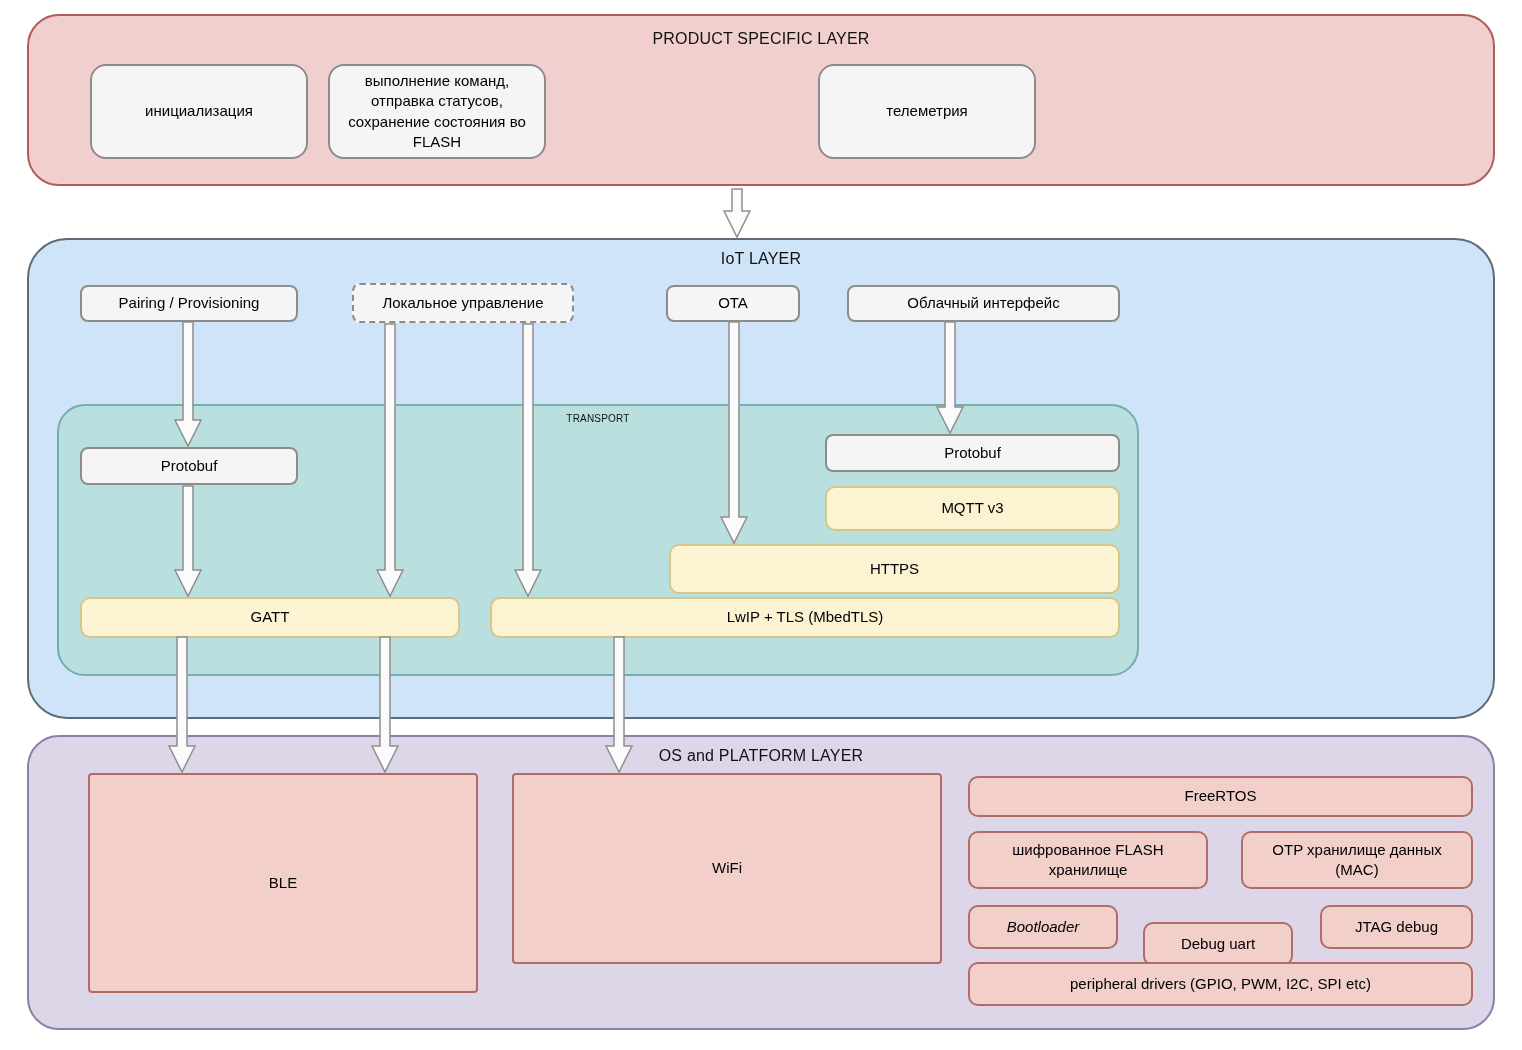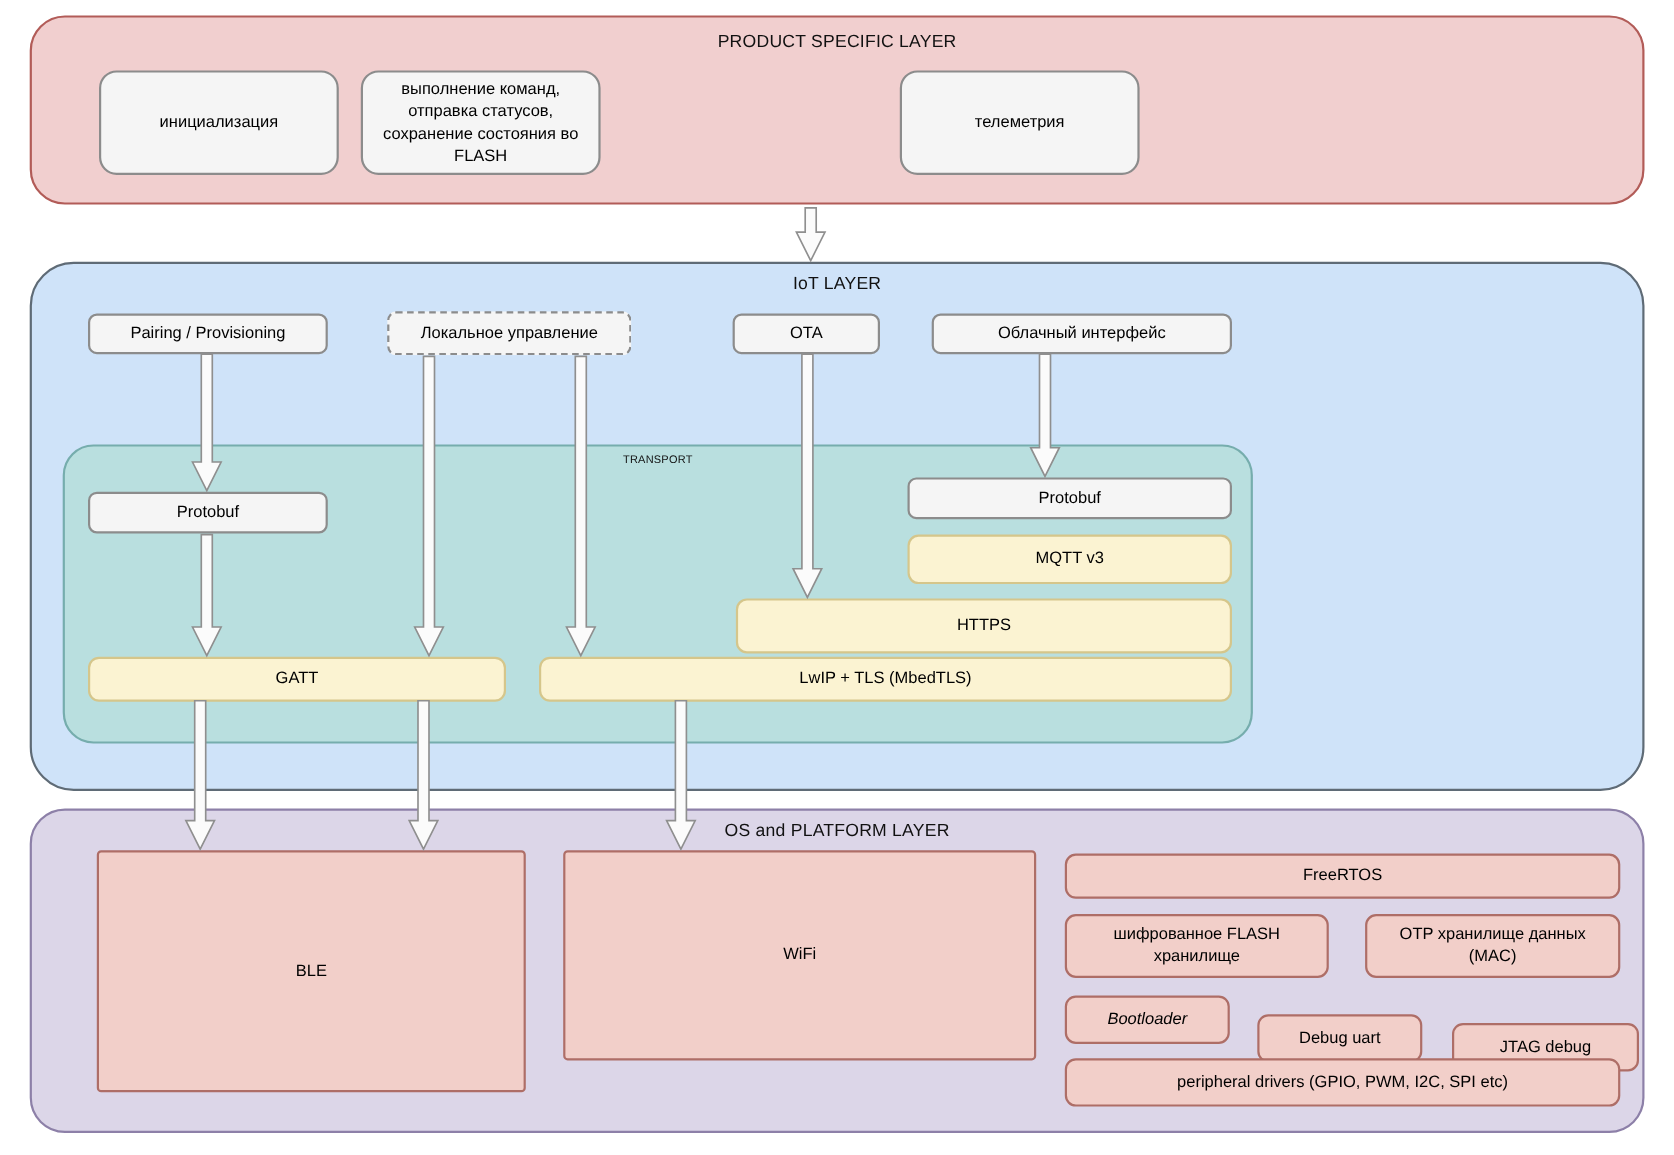--- a/index.html
+++ b/index.html
@@ -51,21 +51,21 @@
 
   <div class="band" id="band-os"></div>
   <div class="band-label" style="left:27px;top:747px;width:1468px;">OS and PLATFORM LAYER</div>
   <div class="node pink-big" style="left:88px;top:773px;width:390px;height:220px;">BLE</div>
   <div class="node pink-big" style="left:512px;top:773px;width:430px;height:191px;">WiFi</div>
   <div class="node pink" style="left:968px;top:776px;width:505px;height:41px;">FreeRTOS</div>
   <div class="node pink" style="left:968px;top:831px;width:240px;height:58px;">шифрованное FLASH хранилище</div>
   <div class="node pink" style="left:1241px;top:831px;width:232px;height:58px;">OTP хранилище данных (MAC)</div>
   <div class="node pink" style="left:968px;top:905px;width:150px;height:44px;font-style:italic;">Bootloader</div>
   <div class="node pink" style="left:1143px;top:905px;width:150px;height:44px;margin-top:17px;">Debug uart</div>
-  <div class="node pink" style="left:1320px;top:905px;width:170px;height:44px;margin-top:25px;">JTAG debug</div>
+  <div class="node pink" style="left:1320px;top:905px;width:153px;height:44px;">JTAG debug</div>
   <div class="node pink" style="left:968px;top:962px;width:505px;height:44px;">peripheral drivers (GPIO, PWM, I2C, SPI etc)</div>
 
   <svg id="arrow-layer" viewBox="0 0 1522 1050">
     <polygon points="732,189 732,211 724,211 737,237 750,211 742,211 742,189"></polygon>
     <polygon points="183,322 183,420 175,420 188,446 201,420 193,420 193,322"></polygon>
     <polygon points="183,486 183,570 175,570 188,596 201,570 193,570 193,486"></polygon>
     <polygon points="385,324 385,570 377,570 390,596 403,570 395,570 395,324"></polygon>
     <polygon points="523,324 523,570 515,570 528,596 541,570 533,570 533,324"></polygon>
     <polygon points="729,322 729,517 721,517 734,543 747,517 739,517 739,322"></polygon>
     <polygon points="945,322 945,407 937,407 950,433 963,407 955,407 955,322"></polygon>

